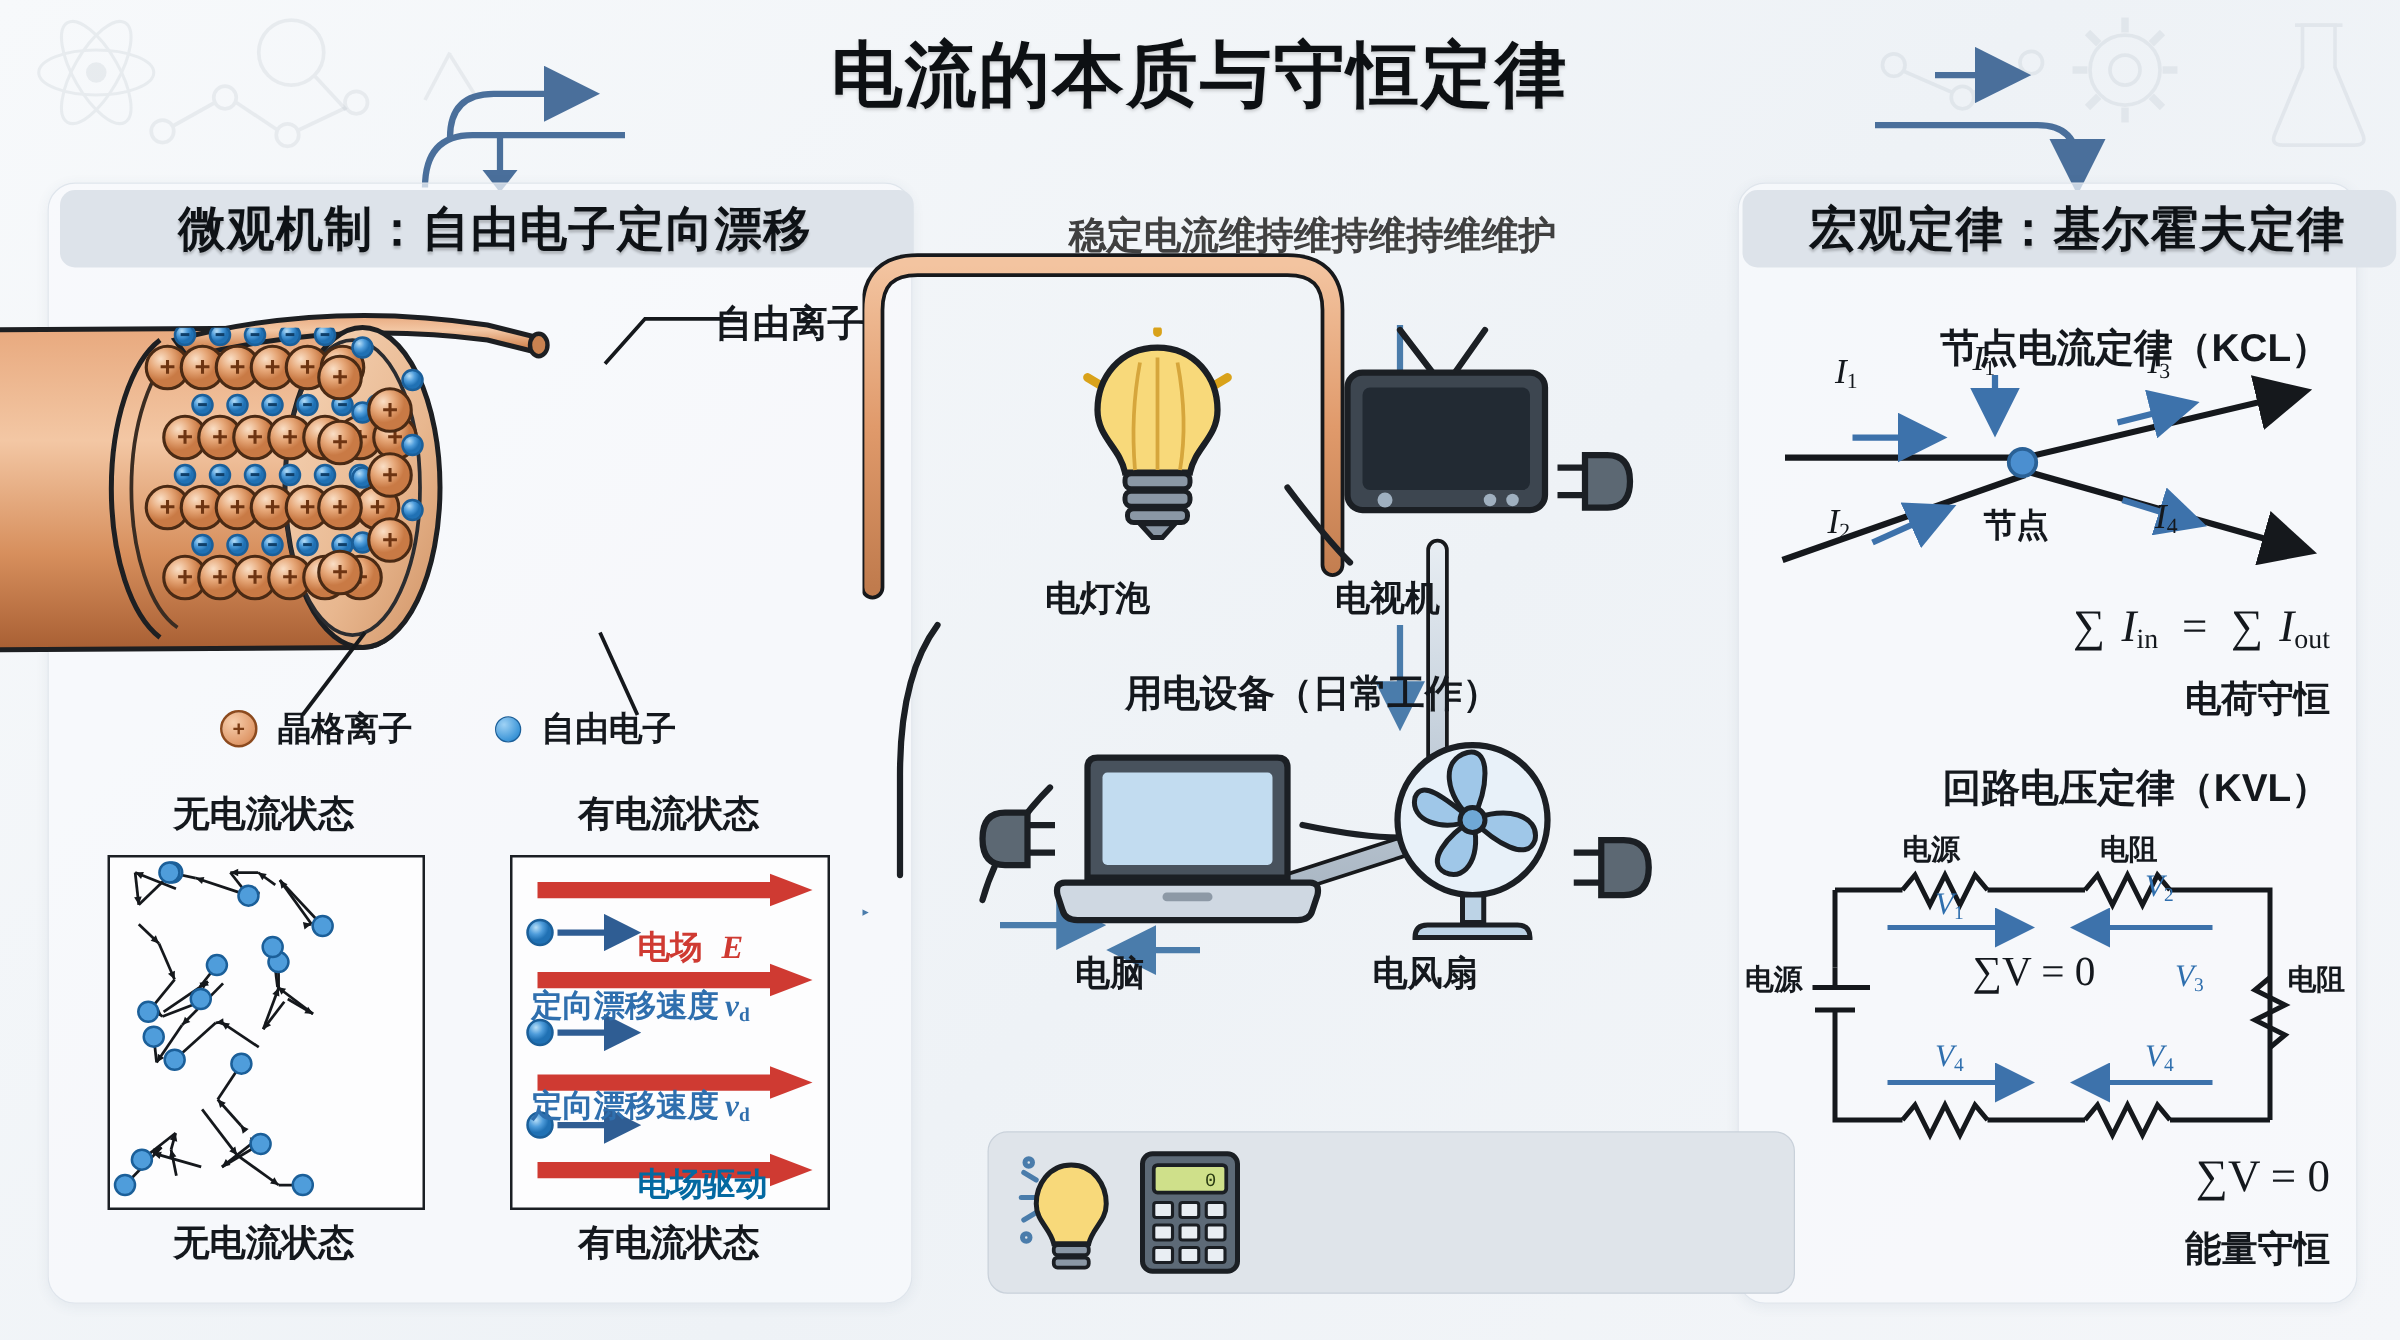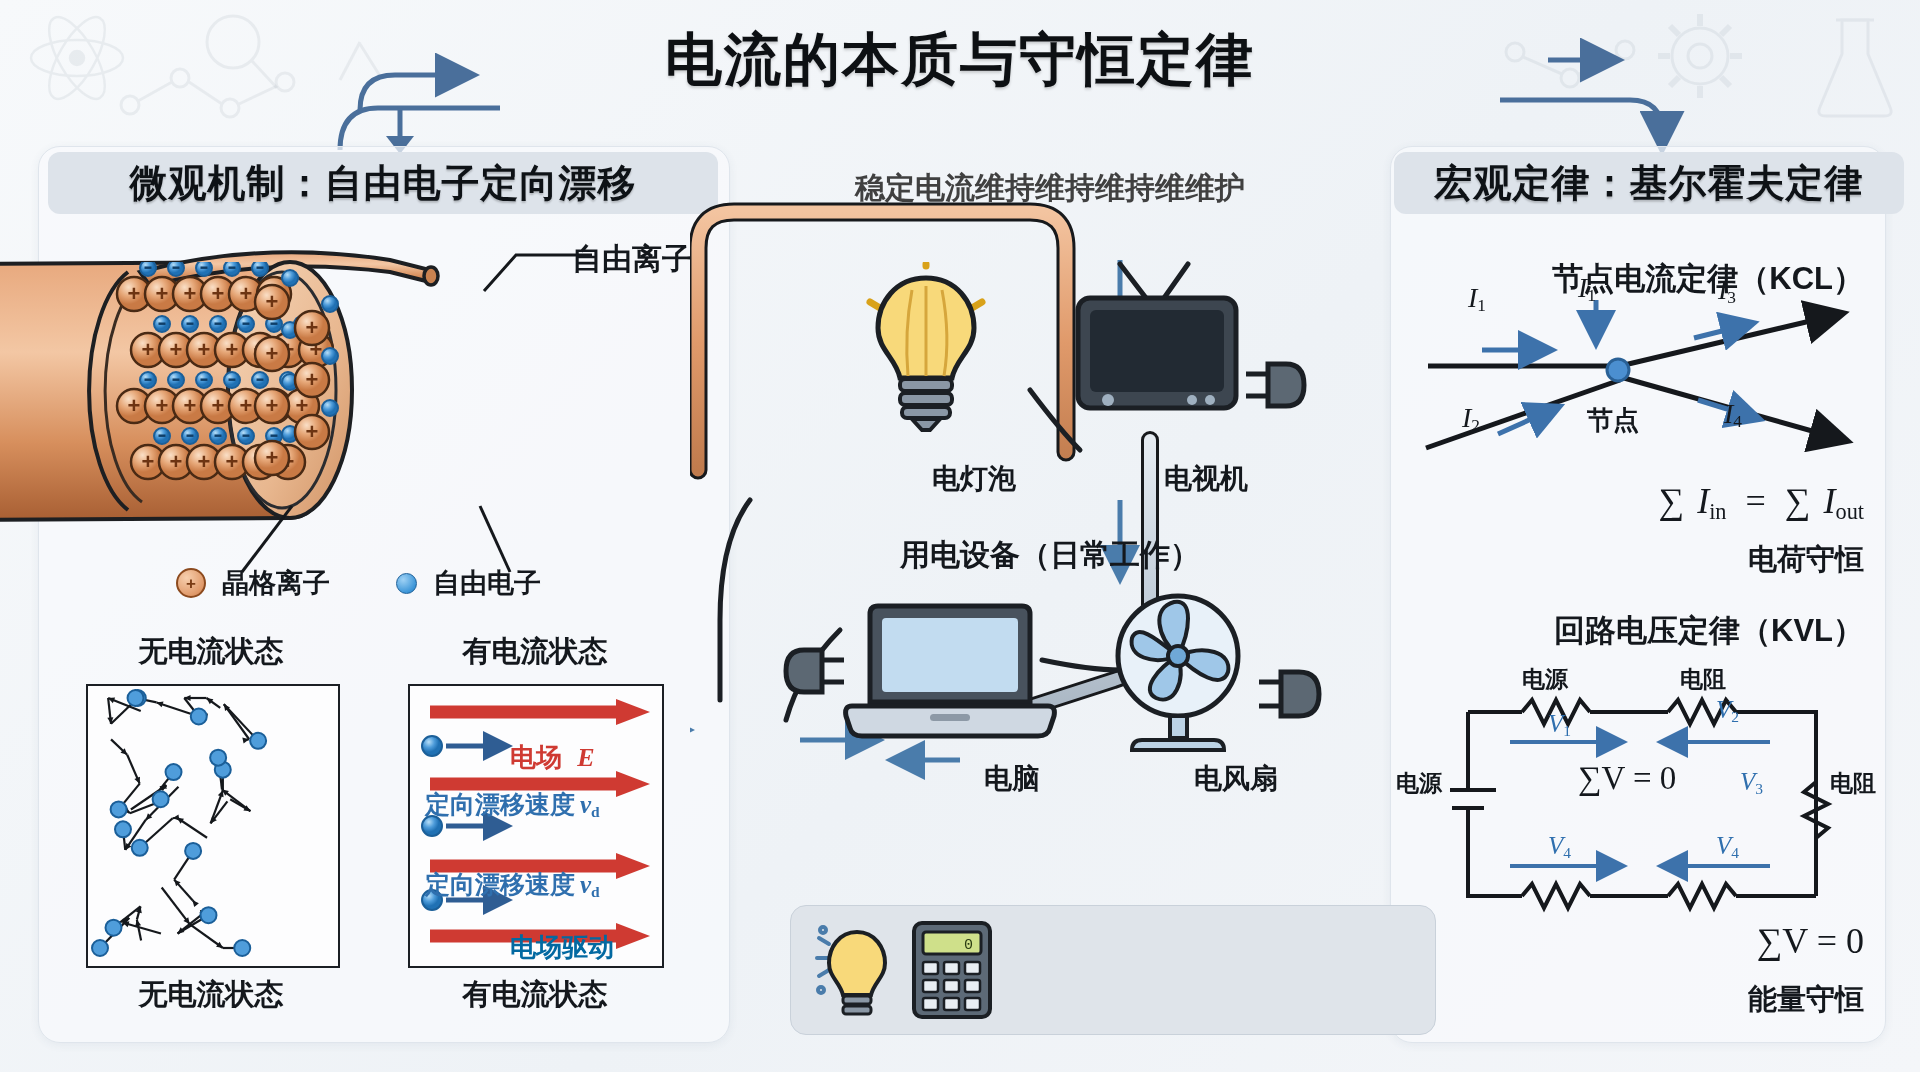--- a/index.html
+++ b/index.html
@@ -22,20 +22,21 @@
     position:absolute;border-radius:22px;background:rgba(248,250,252,.72);
     border:1.5px solid #dfe5ec;box-shadow:0 2px 10px rgba(60,80,110,.07);
   }
   #panel-left{left:38px;top:146px;width:690px;height:895px;}
   #panel-right{left:1390px;top:146px;width:494px;height:895px;}
   .panel-head{
     position:absolute;border-radius:12px;background:#dde3ea;
     display:flex;align-items:center;justify-content:center;
     font-size:38px;font-weight:bold;color:#0e1216;letter-spacing:1px;
     text-shadow:0 2px 2px rgba(0,0,0,.2);
+    padding-left:13px;
   }
   #head-left{left:48px;top:152px;width:670px;height:62px;}
   #head-right{left:1378px;top:152px;width:510px;height:62px;margin-left:16px;}
   #head-mid{
     position:absolute;left:790px;top:168px;width:520px;height:40px;
     text-align:center;font-size:30px;font-weight:bold;color:#404040;
     letter-spacing:0px;
   }
   
   .t{position:absolute;white-space:nowrap;}
@@ -53,21 +54,21 @@
     background:radial-gradient(circle at 33% 30%,#f7cfae,#e09a6b 70%,#c97b48);
     border:2px solid #8c4a1e;display:inline-flex;align-items:center;justify-content:center;
     font-size:17px;color:#7a3c15;font-weight:bold;line-height:1;}
   .dot-el{width:19px;height:19px;border-radius:50%;
     background:radial-gradient(circle at 33% 30%,#9fd2f5,#3d96d8 70%,#2276b8);
     border:1.5px solid #1b5f99;display:inline-block;}
   
   .state-title{position:absolute;font-size:29px;font-weight:bold;text-align:center;}
   .state-box{position:absolute;background:#fdfdfe;border:2.5px solid #1b1f24;}
   
-  .dev-label{position:absolute;font-size:28px;font-weight:bold;text-align:right;}
+  .dev-label{position:absolute;font-size:28px;font-weight:bold;text-align:left;}
   #dev-caption{position:absolute;left:780px;top:535px;width:540px;text-align:center;
     font-size:30px;font-weight:bold;}
   
   #banner{
     position:absolute;left:790px;top:905px;width:646px;height:130px;
     border-radius:16px;background:#dfe4ea;border:1.5px solid #c9d1da;
     display:flex;align-items:center;gap:18px;padding:0 22px;box-sizing:border-box;
   }
   #banner .lines{display:flex;flex-direction:column;gap:10px;
     font-size:33px;font-weight:bold;color:#11151a;}

